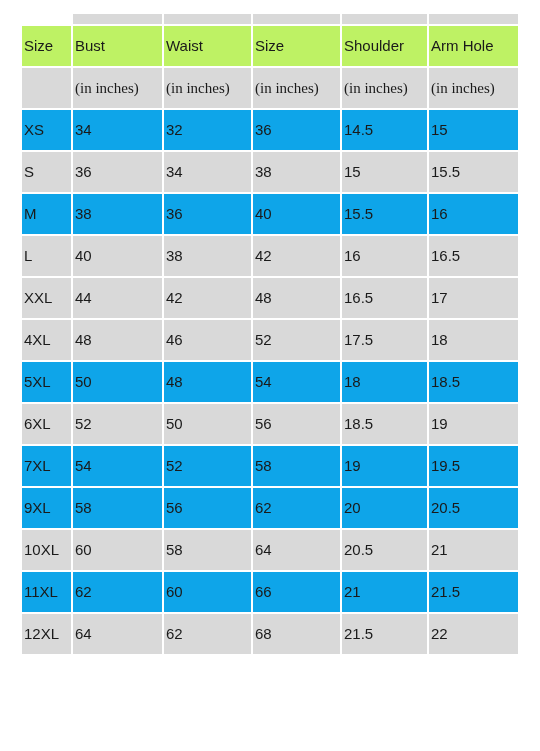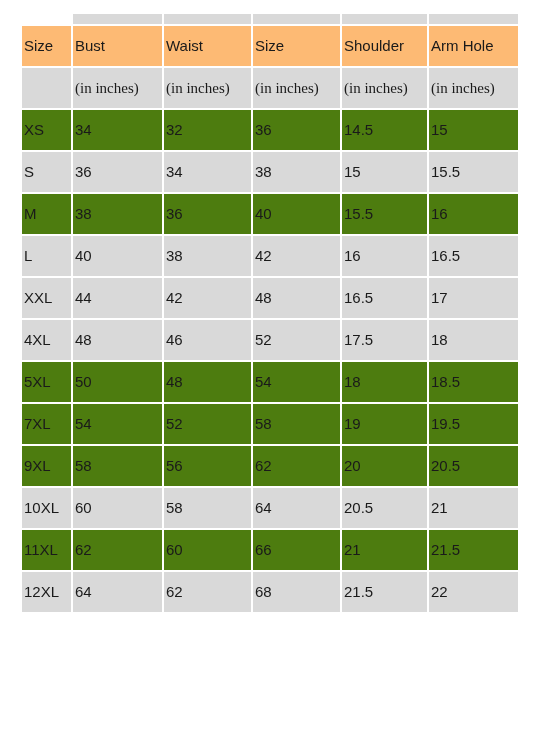--- a/index.html
+++ b/index.html
@@ -50,38 +50,38 @@
     white-space: nowrap;
     overflow: hidden;
   }
   table.size-chart th:last-child,
   table.size-chart td:last-child {
     border-right: none;
   }
 
   
   tr.row-light th,
-  tr.row-light td { background: #4d7c0f; }
+  tr.row-light td { background: #0ea5e9; }
 
   tr.row-shade th,
   tr.row-shade td { background: #d9d9d9; }
 
   
   tr.top-band td {
     height: 10px;
     padding: 0;
     background: #d9d9d9;
     border-bottom: 2px solid #ffffff;
   }
   tr.top-band td.blank-first {
     background: #ffffff;
   }
 
   
-  tr.head-labels th { background: #fdba74; }
+  tr.head-labels th { background: #bef264; }
 
   
   tr.head-units th { background: #d9d9d9; font-family: Liberation Serif, serif; }
 </style>
 </head>
 <body>
 
 <div id="size-chart-wrap">
   <table class="size-chart">
     <colgroup>
@@ -168,20 +168,28 @@
           <td>18</td>
         </tr>
         <tr class="row-light">
           <td>5XL</td>
           <td>50</td>
           <td>48</td>
           <td>54</td>
           <td>18</td>
           <td>18.5</td>
         </tr>
+        <tr class="row-shade">
+          <td>6XL</td>
+          <td>52</td>
+          <td>50</td>
+          <td>56</td>
+          <td>18.5</td>
+          <td>19</td>
+        </tr>
         <tr class="row-light">
           <td>7XL</td>
           <td>54</td>
           <td>52</td>
           <td>58</td>
           <td>19</td>
           <td>19.5</td>
         </tr>
         <tr class="row-light">
           <td>9XL</td>

